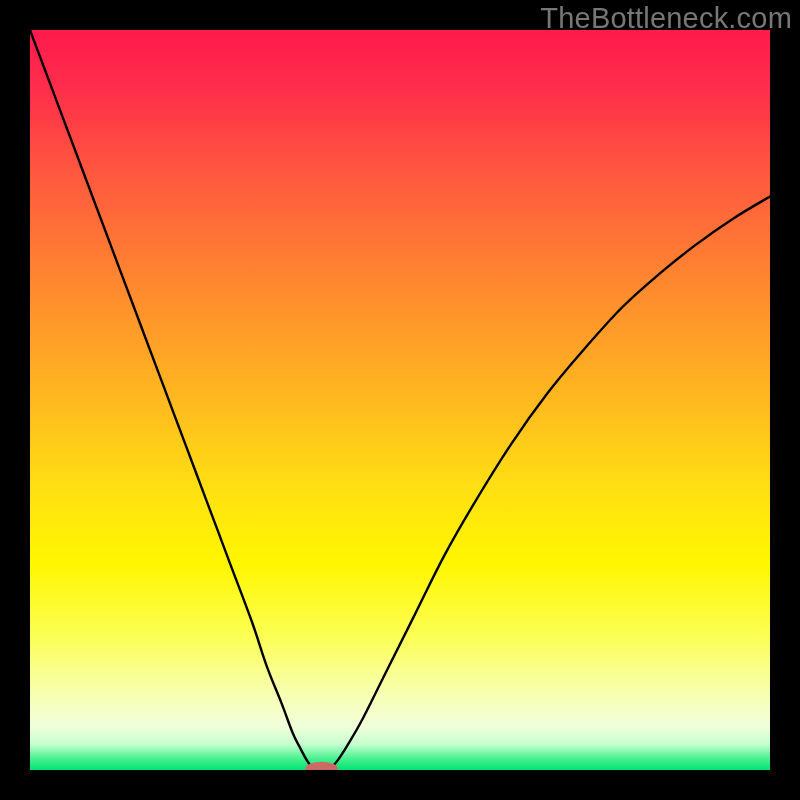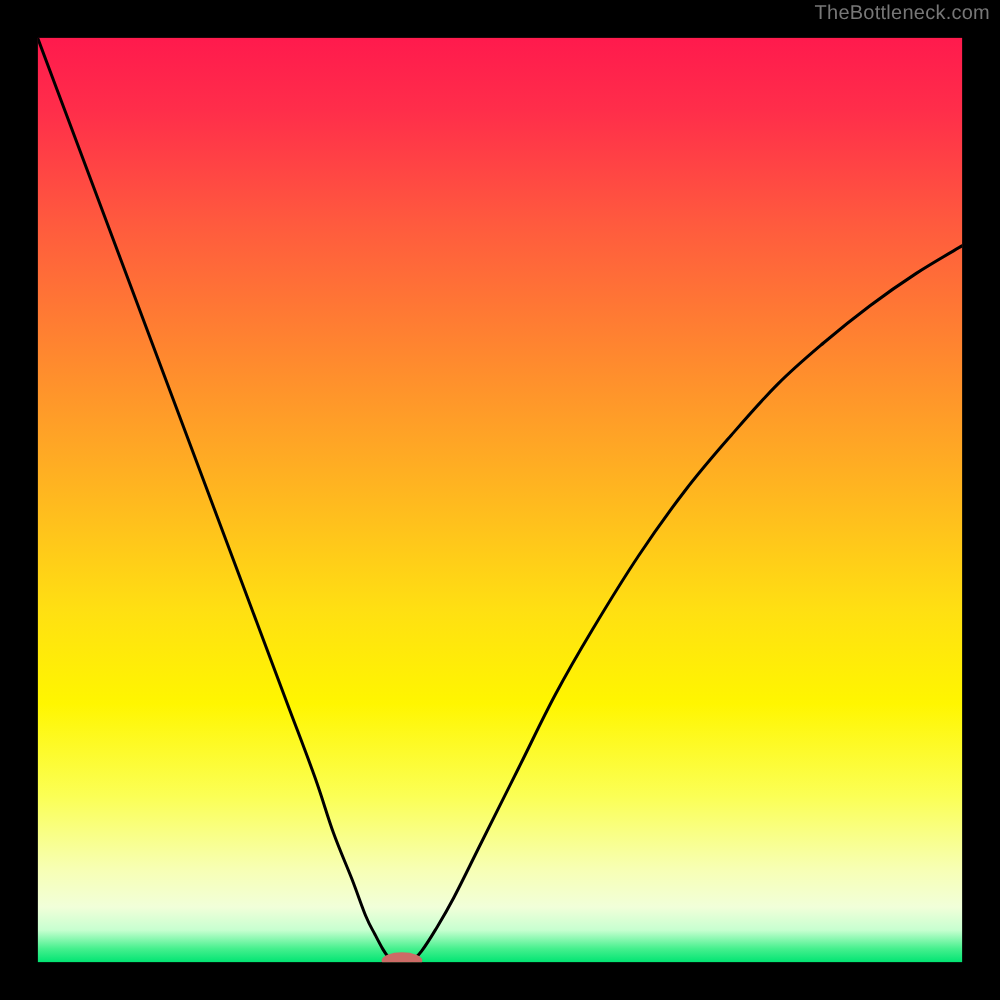--- a/index.html
+++ b/index.html
@@ -24,21 +24,21 @@
     top: 30px;
     width: 740px;
     height: 740px;
     overflow: hidden;
   }
   .watermark {
     position: absolute;
     top: 2px;
     right: 8px;
     color: #777;
-    font-size: 16px;
+    font-size: 29px;
     font-weight: 400;
     letter-spacing: 0.2px;
     user-select: none;
   }
   svg { display: block; }
 </style>
 </head>
 <body>
 
 <div class="frame">

